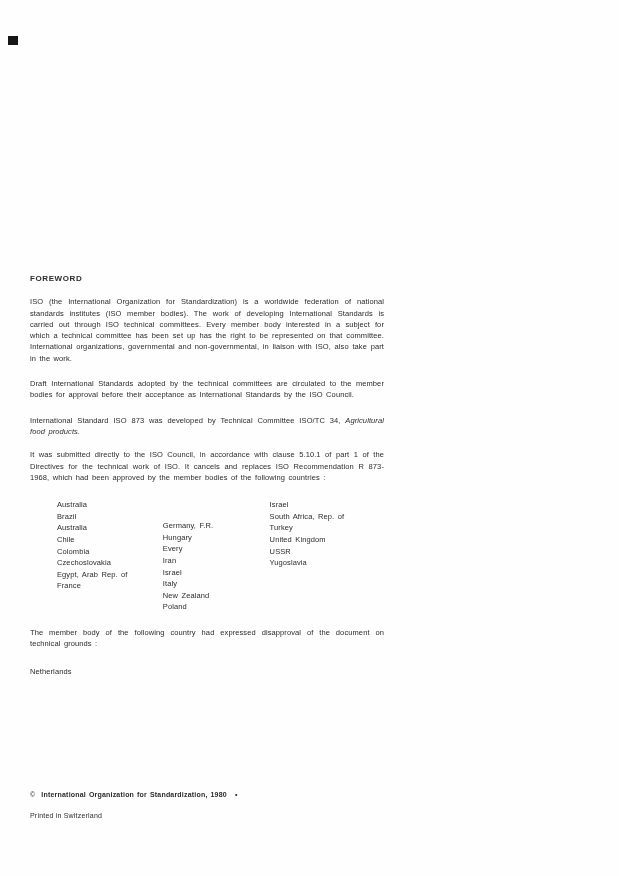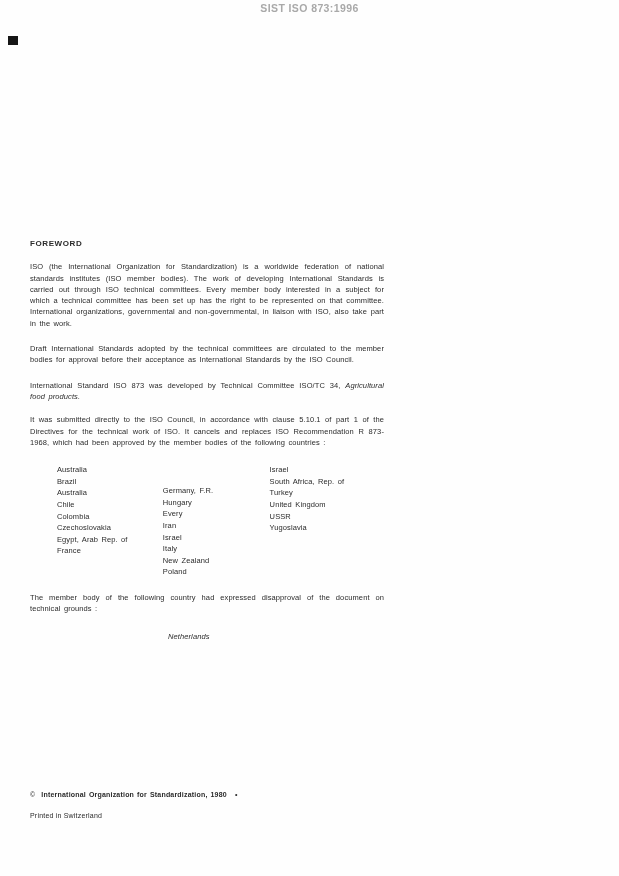--- a/index.html
+++ b/index.html
@@ -35,43 +35,42 @@
     font-size: 7.5px;
     line-height: 11.3px;
     letter-spacing: 0.1px;
     word-spacing: 1.2px;
   }
   .foreword-title {
     font-size: 8px;
     font-weight: bold;
     letter-spacing: 0.6px;
     margin-bottom: 12px;
+    margin-top: 35px;
   }
   .para {
     text-align: justify;
     margin-bottom: 14px;
   }
   .para.tight { margin-bottom: 12px; }
   .para.wide { margin-bottom: 16px; }
   .italic { font-style: italic; }
   .countries {
     display: flex;
     margin-left: 27px;
     margin-bottom: 14px;
     line-height: 11.6px;
   }
   .country-col { display: block; }
   .country-col.c1 { width: 111px; }
   .country-col.c2 { width: 112px; margin-top: 21px; }
   .country-col.c3 { width: 120px; }
   .country { display: block; }
   .disapproving {
-    margin-left: 138px;
     margin-bottom: 0;
-    font-style: italic;
   }
   .footer-copyright {
     position: absolute;
     left: 30px; top: 791px;
     font-size: 7px;
     font-weight: bold;
     letter-spacing: 0.2px;
     word-spacing: 0.8px;
     color: #2b2b2b;
   }
@@ -83,21 +82,20 @@
     font-size: 7px;
     letter-spacing: 0.2px;
     color: #2b2b2b;
   }
 </style>
 </head>
 <body>
 
 <div class="page">
 
-  <div class="doc-ref">SIST ISO 873:1996</div>
 
   <div class="corner-mark"></div>
 
   <div class="content">
 
     <div class="foreword-title">FOREWORD</div>
 
     <p class="para">ISO (the International Organization for Standardization) is a worldwide federation of national standards institutes (ISO member bodies). The work of developing International Standards is carried out through ISO technical committees. Every member body interested in a subject for which a technical committee has been set up has the right to be represented on that committee. International organizations, governmental and non-governmental, in liaison with ISO, also take part in the work.</p>
 
     <p class="para">Draft International Standards adopted by the technical committees are circulated to the member bodies for approval before their acceptance as International Standards by the ISO Council.</p>

